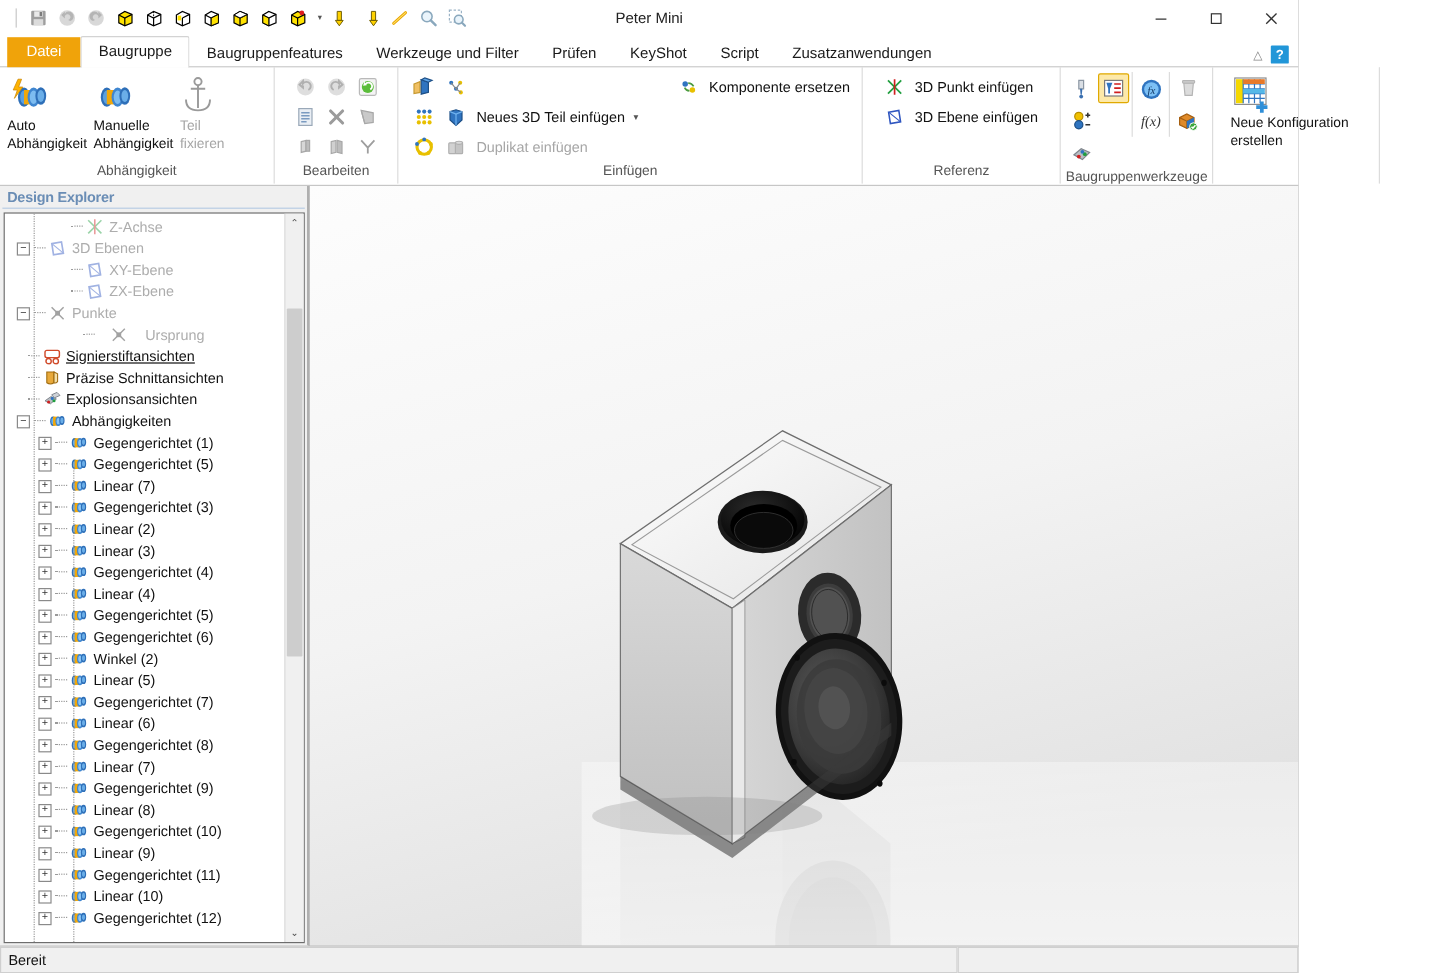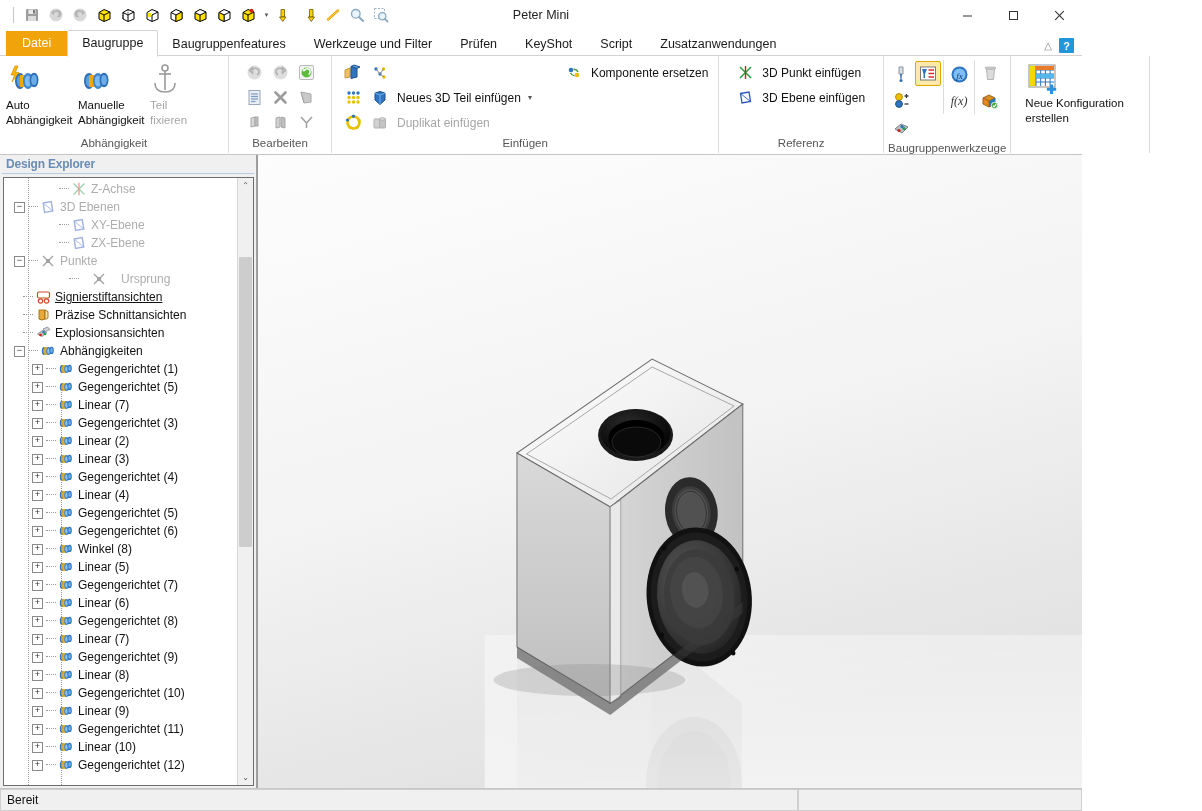--- a/index.html
+++ b/index.html
@@ -861,21 +861,21 @@
                 <svg width="16" height="14" viewBox="0 0 16 14">
                   <ellipse cx="4.2" cy="7" rx="2.4" ry="4" fill="#2e6fb8"></ellipse>
                   <ellipse cx="4.2" cy="7" rx="1.4" ry="2.6" fill="#6aaee8"></ellipse>
                   <rect x="4.2" y="3.2" width="4.4" height="7.6" fill="#f0a70a"></rect>
                   <ellipse cx="8.6" cy="7" rx="2.4" ry="4" fill="#3f86d0"></ellipse>
                   <ellipse cx="8.6" cy="7" rx="1.4" ry="2.6" fill="#8cc6f5"></ellipse>
                   <ellipse cx="11.6" cy="6.4" rx="2.2" ry="3.7" fill="#2e6fb8"></ellipse>
                   <ellipse cx="11.6" cy="6.4" rx="1.3" ry="2.4" fill="#6aaee8"></ellipse>
                 </svg>
               </span>
-              <span>Winkel (8)</span>
+              <span>Winkel (2)</span>
             </div>
             <div class="tnode" style="padding-left: 28px;">
               <span class="exp">+</span>
               <span class="dots"></span>
               <span class="ticon">
                 <svg width="16" height="14" viewBox="0 0 16 14">
                   <ellipse cx="4.2" cy="7" rx="2.4" ry="4" fill="#2e6fb8"></ellipse>
                   <ellipse cx="4.2" cy="7" rx="1.4" ry="2.6" fill="#6aaee8"></ellipse>
                   <rect x="4.2" y="3.2" width="4.4" height="7.6" fill="#f0a70a"></rect>
                   <ellipse cx="8.6" cy="7" rx="2.4" ry="4" fill="#3f86d0"></ellipse>

